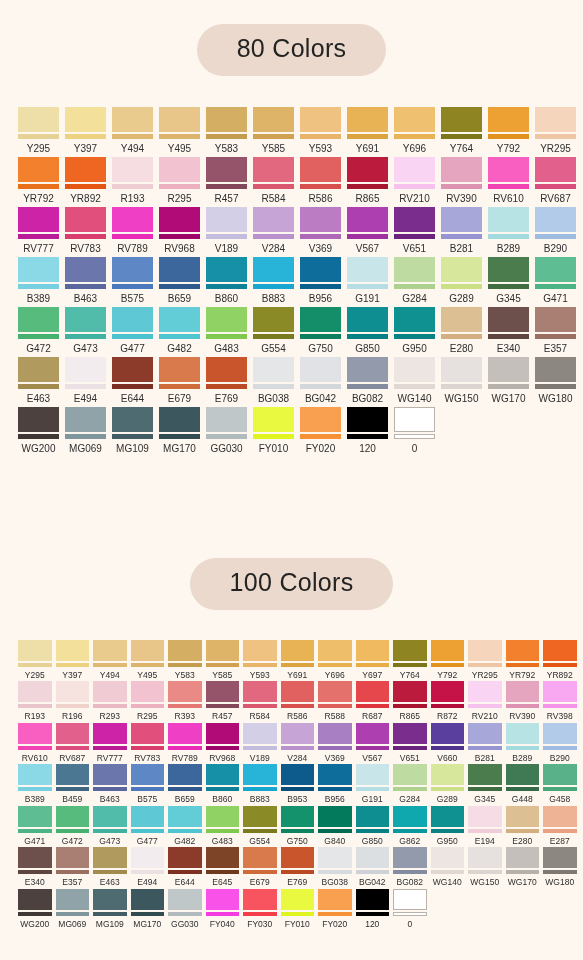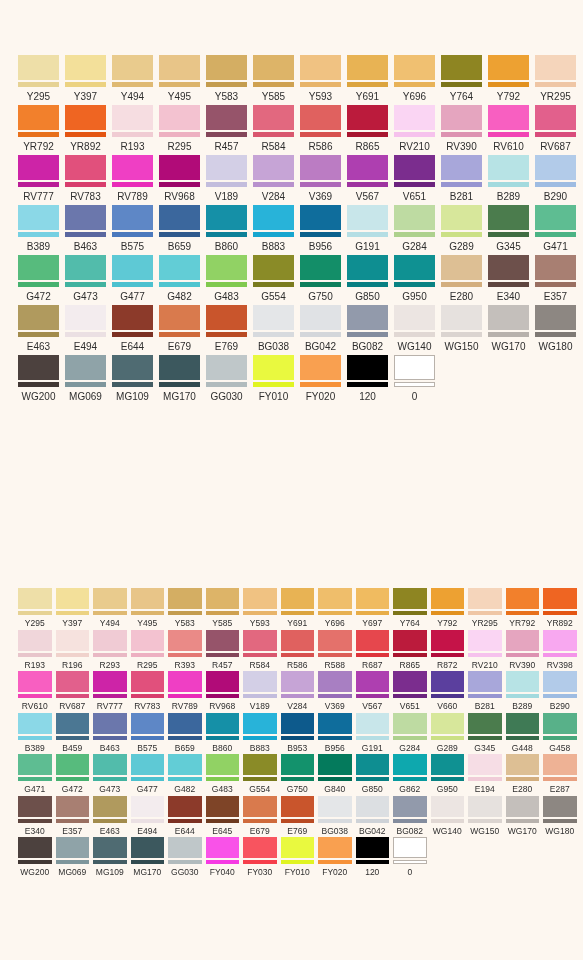--- a/index.html
+++ b/index.html
@@ -59,20 +59,23 @@
   .sec100 { position: absolute; left: 0; top: 558px; width: 583px; }
   .grid-wrap80 { margin-top: 31px; padding-left: 18px; }
   .grid-wrap100 { margin-top: 30px; padding-left: 18px; }
 </style>
 </head>
 <body>
 
 <div class="page">
 
   <div class="section sec80">
+    <div class="title-wrap">
+      <div class="title-pill">80 Colors</div>
+    </div>
     <div class="grid s80 grid-wrap80">
         <div class="row">
           <div class="cell">
             <div class="chip">
               <div class="top" style="background: rgb(238, 223, 168);"></div>
               <div class="gap"></div>
               <div class="bot" style="background: rgb(230, 210, 148);"></div>
             </div>
             <div class="label">Y295</div>
           </div>
@@ -726,20 +729,23 @@
               <div class="gap"></div>
               <div class="bot" style="background: rgb(255, 255, 255);"></div>
             </div>
             <div class="label">0</div>
           </div>
         </div>
       </div>
   </div>
 
   <div class="section sec100">
+    <div class="title-wrap">
+      <div class="title-pill">100 Colors</div>
+    </div>
     <div class="grid s100 grid-wrap100">
         <div class="row">
           <div class="cell">
             <div class="chip">
               <div class="top" style="background: rgb(238, 223, 168);"></div>
               <div class="gap"></div>
               <div class="bot" style="background: rgb(230, 210, 148);"></div>
             </div>
             <div class="label">Y295</div>
           </div>

